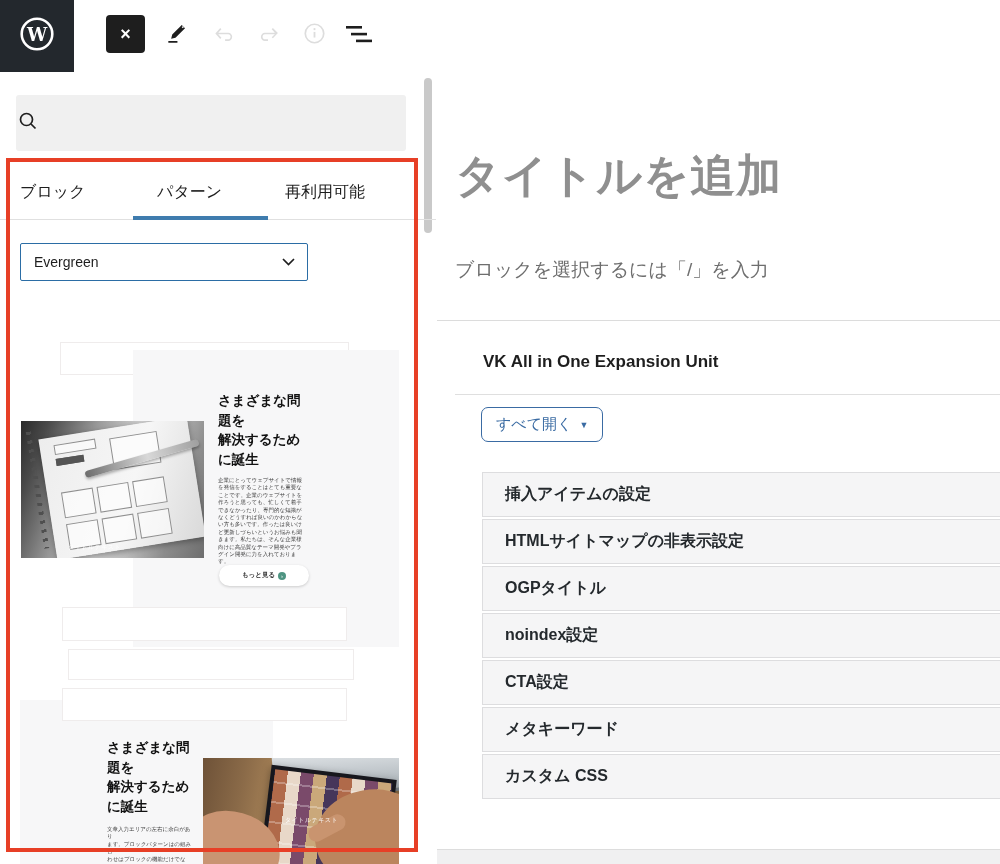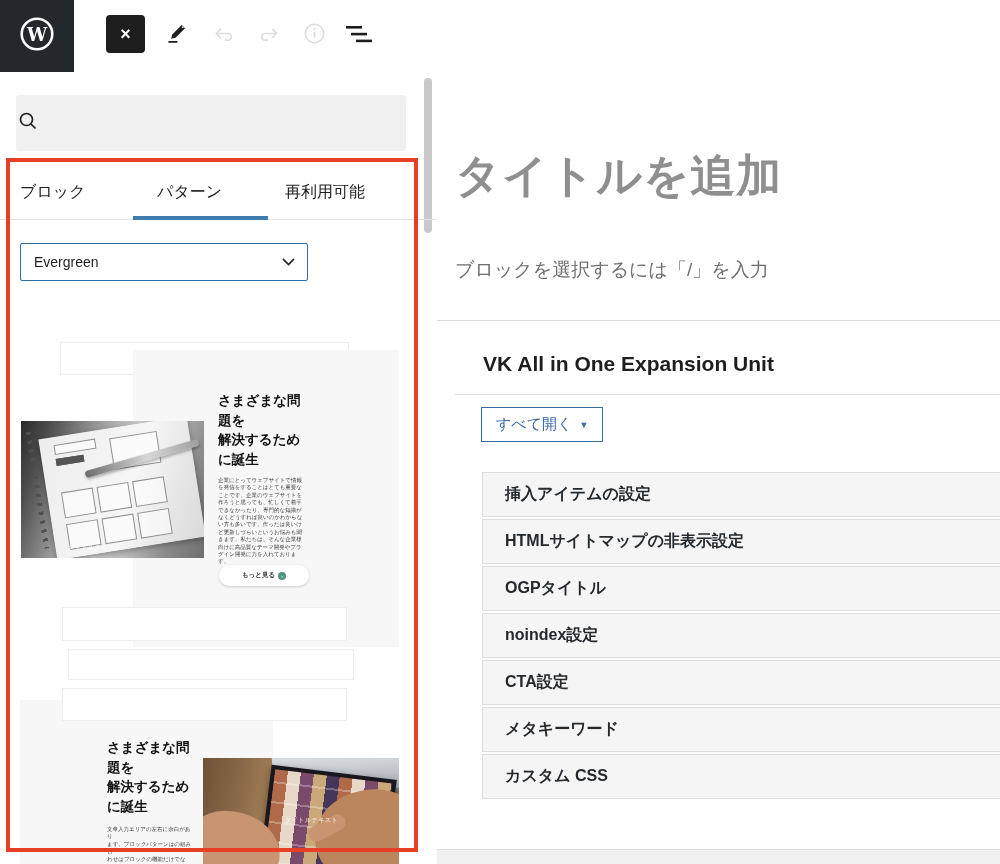--- a/index.html
+++ b/index.html
@@ -71,23 +71,23 @@
   .hand.h2{right:-26px;bottom:-18px;width:110px;height:92px;background:#bb855e;transform:rotate(-12deg);}
   .finger{position:absolute;right:52px;bottom:28px;width:40px;height:16px;border-radius:8px;background:#c9946f;transform:rotate(-28deg);}
 
   .hl-border{left:6px;top:158px;width:412px;height:694px;border:4px solid #e73f26;box-sizing:border-box;pointer-events:none;z-index:40;}
 
   
   .content{left:437px;top:72px;width:563px;height:792px;background:#fff;overflow:hidden;}
   .post-title{left:18px;top:74px;font-size:45px;font-weight:600;color:#8f8f8f;letter-spacing:1px;cursor:text;}
   .block-hint{left:18px;top:185px;font-size:19px;color:#6e6e6e;cursor:text;}
   .divider1{left:0;top:248px;width:563px;height:1px;background:#dcdcdc;}
-  .vk-title{left:46px;top:280px;font-size:21px;font-weight:600;color:#1e1e1e;}
+  .vk-title{left:46px;top:280px;font-size:17px;font-weight:600;color:#1e1e1e;}
   .divider2{left:18px;top:322px;width:545px;height:1px;background:#dfdfdf;}
-  .openall-btn{left:44px;top:335px;height:33px;padding:0 14px;border:1px solid #3a6ba3;border-radius:0;background:#fff;
+  .openall-btn{left:44px;top:335px;height:33px;padding:0 14px;border:1px solid #3a6ba3;border-radius:7px;background:#fff;
     display:inline-flex;align-items:center;gap:7px;color:#3a6ba3;font-size:15px;cursor:pointer;}
   .openall-btn .caret{font-size:9px;}
   .acc-list{left:45px;top:400px;width:570px;}
   .acc-row{height:45px;margin-bottom:2px;background:#f5f5f6;border:1px solid #dddddf;box-sizing:border-box;
     display:flex;align-items:center;padding-left:22px;font-size:16px;font-weight:600;color:#24292d;cursor:pointer;}
   .bottom-strip{left:0;top:777px;width:563px;height:15px;background:#f0f0f1;border-top:1px solid #ddd;}
 </style>
 </head>
 <body>
 

